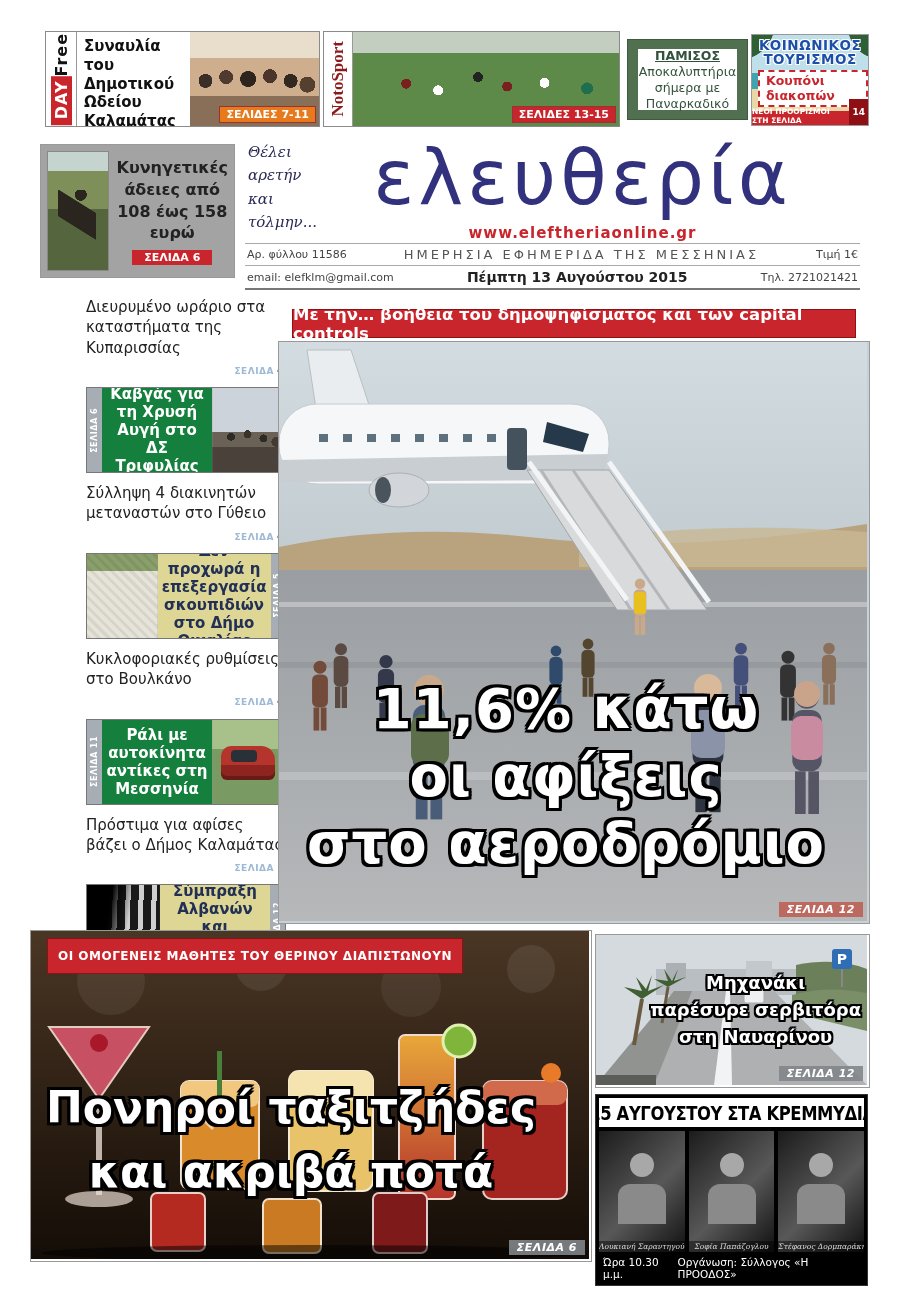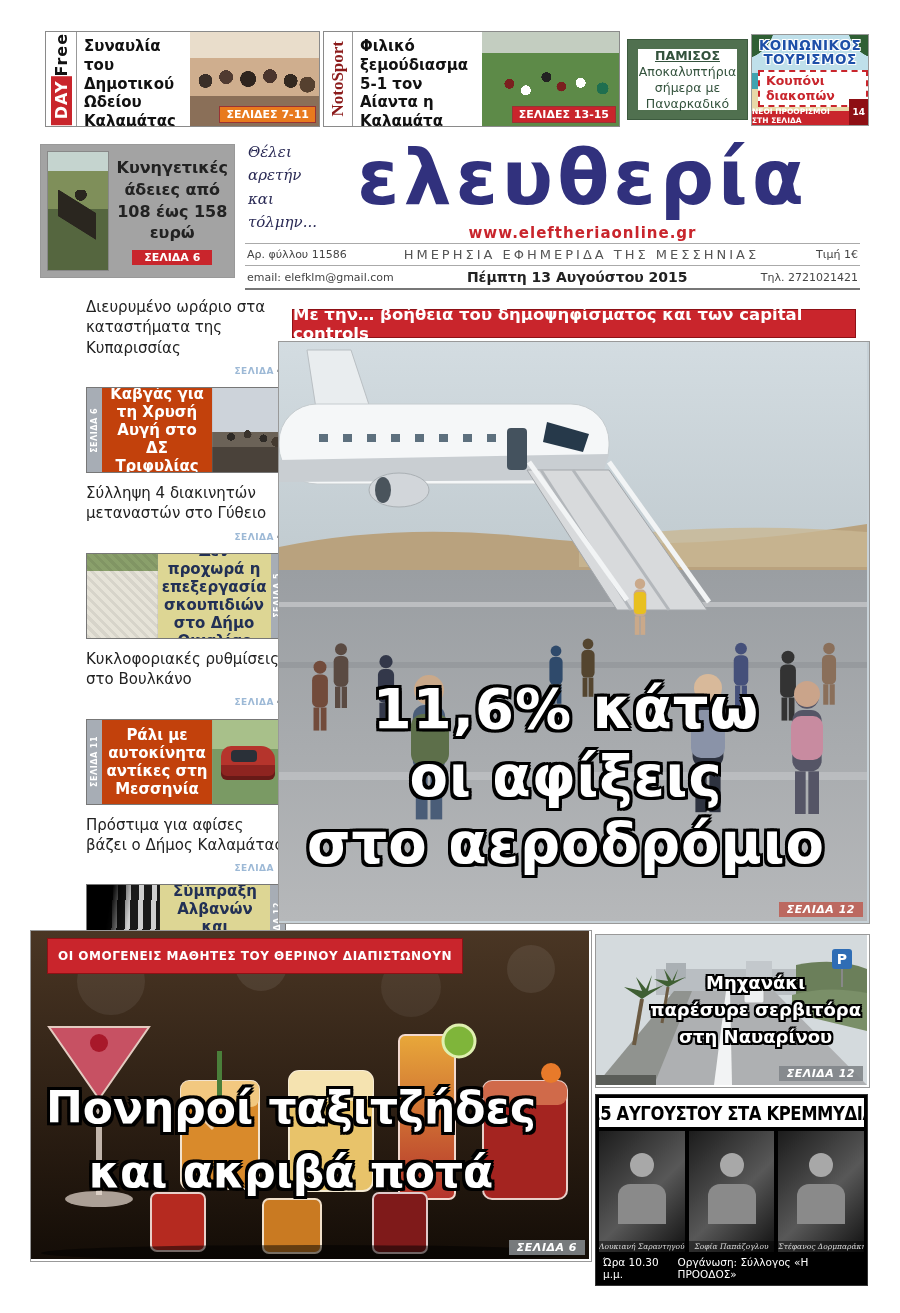--- a/index.html
+++ b/index.html
@@ -47,21 +47,21 @@
   .tourism-title{position:relative;z-index:2;text-align:center;font-weight:bold;font-size:13.5px;line-height:1.05;
     color:#1d4fa8;letter-spacing:.5px;margin-top:3px;
     text-shadow:-1px -1px 0 #fff,1px -1px 0 #fff,-1px 1px 0 #fff,1px 1px 0 #fff;}
   .coupon{position:relative;z-index:2;display:inline-block;margin:4px 0 0 6px;background:#fff;border:2px dashed #c9252c;
     color:#c9252c;font-weight:bold;font-size:12.5px;line-height:1.15;padding:2px 6px;}
   .tourism-footer{position:absolute;z-index:2;left:0;right:0;bottom:0;background:#c9252c;color:#fff;
     font-size:7.5px;font-weight:bold;display:flex;align-items:flex-end;justify-content:center;gap:11px;height:14px;}
   .tourism-footer .num{background:#8e0f14;padding:8px 3px;font-size:9px;}
   
   .slogan{font-family:"DejaVu Serif","Liberation Serif",serif;font-style:italic;font-size:15px;line-height:1.55;color:#2a2a55;}
-  .logo{font-weight:bold;font-size:76px;line-height:1;color:#31317d;letter-spacing:4px;text-align:center;}
+  .logo{font-weight:normal;font-size:76px;line-height:1;color:#31317d;letter-spacing:4px;text-align:center;}
   .site{color:#c9252c;font-weight:bold;font-size:15px;letter-spacing:1px;text-align:center;}
   .mh-row{display:flex;align-items:center;justify-content:space-between;padding:3px 2px;}
   .mh-row.r1{border-top:1px solid #aaa;border-bottom:1px solid #aaa;}
   .mh-row.r2{border-bottom:2px solid #777;}
   .mh-small{font-size:11px;color:#444;}
   .mh-center1{font-size:13px;letter-spacing:3px;color:#555;}
   .mh-center2{font-size:14px;font-weight:bold;color:#222;}
   
   .sidebar{display:flex;flex-direction:column;}
   .hunt{border:1px solid #999;background:#a3a3a3;display:flex;padding:6px;gap:8px;}
@@ -74,21 +74,21 @@
   .hunt-badge{margin-top:6px;background:#c9252c;color:#fff;font-weight:bold;font-size:11px;padding:1px 12px;}
   .sb-item{padding:7px 0 5px;font-size:15px;line-height:1.35;color:#222;}
   .pageref{text-align:right;margin-top:1px;}
   .pageref .lbl{color:#9db9d6;font-size:9px;font-weight:bold;letter-spacing:.5px;margin-right:3px;}
   .pageref .num{color:#1a2430;font-size:13px;font-weight:bold;}
   .sb-box{height:84px;border:1px solid #777;display:flex;margin:3px 0;overflow:hidden;}
   .sb-strip{width:15px;background:#a7adb5;display:flex;align-items:center;justify-content:center;}
   .sb-strip .vtext{color:#fff;font-size:8px;font-weight:bold;letter-spacing:.5px;white-space:nowrap;}
   .sb-main{flex:1;display:flex;align-items:center;justify-content:center;text-align:center;
     font-weight:bold;font-size:15px;line-height:1.2;padding:2px 4px;}
-  .sb-box.blue .sb-main{background:#c2410c;color:#fff;}
+  .sb-box.blue .sb-main{background:#15803d;color:#fff;}
   .sb-box.yellow{background:#ddd694;}
   .sb-box.yellow .sb-main{color:#223055;}
   .sb-photo{width:72px;position:relative;border-left:1px solid #9993;}
   .ph-meeting{background:linear-gradient(180deg,#cdd3da 0 52%,#6b6257 52% 70%,#4a423a 70%);}
   .ph-meeting::after{content:"";position:absolute;inset:0;
     background:radial-gradient(circle 4px at 25% 58%,#2e2a26 98%,transparent),radial-gradient(circle 4px at 48% 55%,#3a332c 98%,transparent),
     radial-gradient(circle 4px at 70% 60%,#2e2a26 98%,transparent),radial-gradient(circle 5px at 88% 64%,#443a30 98%,transparent);}
   .ph-landfill{background:linear-gradient(180deg,#8aa06b 0 20%,#e6e3d8 20%),repeating-linear-gradient(45deg,#0001 0 3px,transparent 3px 7px);
     background-blend-mode:multiply;}
   .ph-car{background:linear-gradient(180deg,#a8c08a 0 35%,#7a9a64 35%);}
@@ -135,21 +135,20 @@
     <div class="teaser-text" style="width:102px;">Συναυλία του Δημοτικού Ωδείου Καλαμάτας</div>
     <div class="teaser-photo photo-freeday">
       <span class="tbadge" style="background:#e87a1e;">ΣΕΛΙΔΕΣ 7-11</span>
     </div>
   </div>
 
   <div class="abs teaser" style="left:323px;top:31px;width:295px;height:94px;">
     <div class="brandstrip" style="width:28px;">
       <span class="vtext noto-brand">NotoSport</span>
     </div>
-    <div class="teaser-text" style="width:118px;">Φιλικό ξεμούδιασμα 5-1 τον Αίαντα η Καλαμάτα</div>
     <div class="teaser-photo photo-noto">
       <span class="tbadge" style="background:#c9252c;">ΣΕΛΙΔΕΣ 13-15</span>
     </div>
   </div>
 
   <div class="abs pamisos" style="left:627px;top:39px;width:119px;height:79px;">
     <div class="pamisos-inner">
       <div class="pamisos-title">ΠΑΜΙΣΟΣ</div>
       <div>Αποκαλυπτήρια σήμερα με Παναρκαδικό</div>
     </div>

